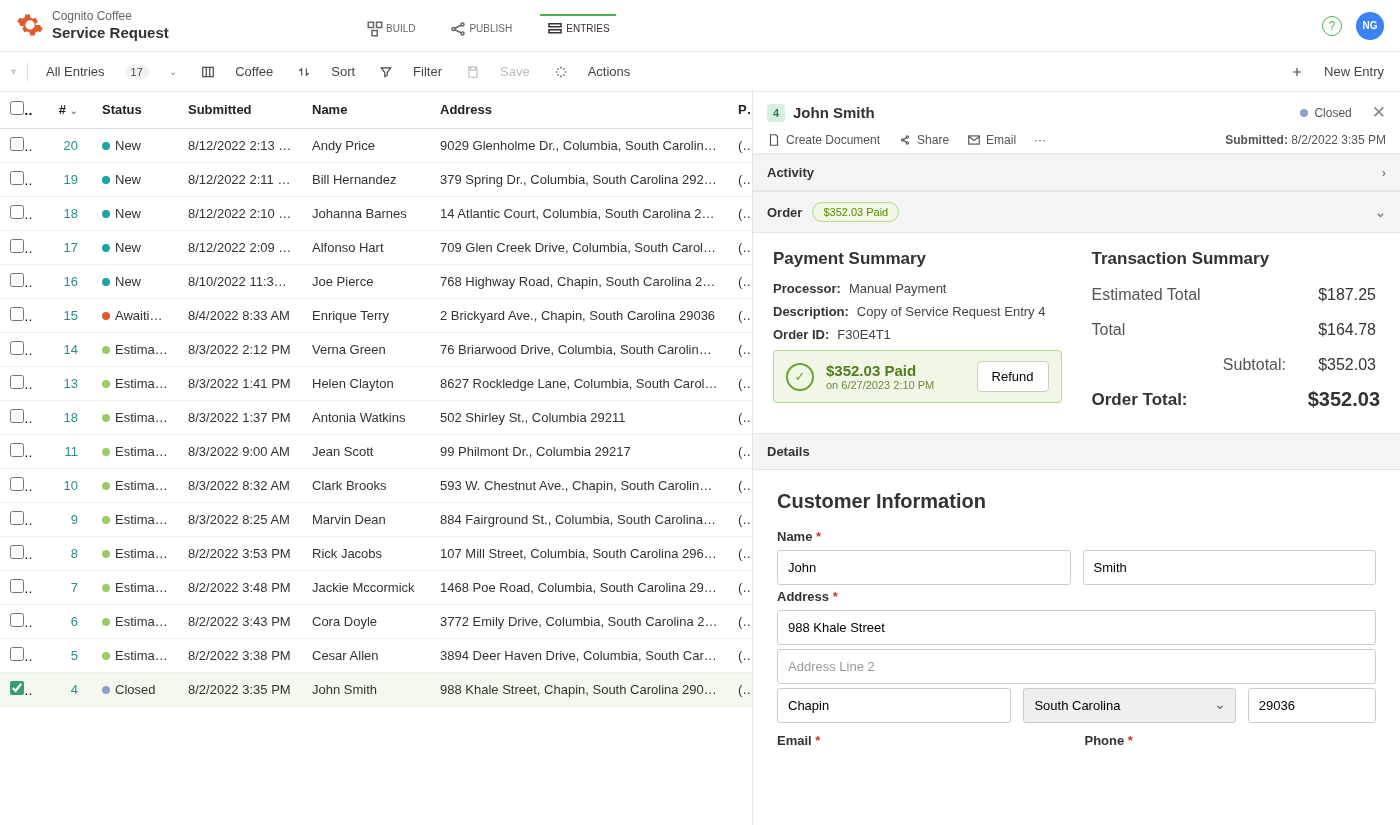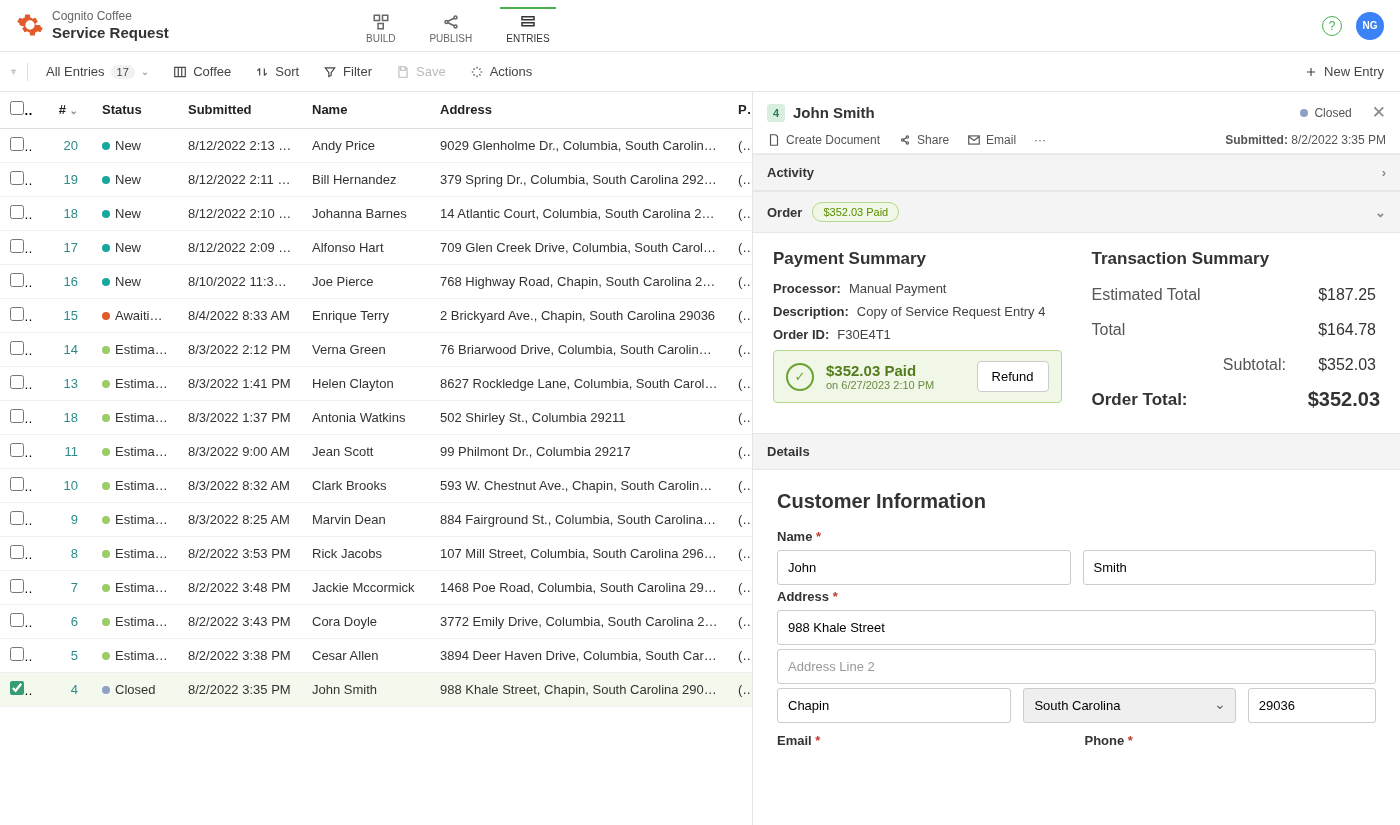--- a/index.html
+++ b/index.html
@@ -4,29 +4,29 @@
 <style>
   * { box-sizing: border-box; margin: 0; padding: 0; }
   body { font-family: "Segoe UI", Arial, sans-serif; font-size: 13px; color: #333; background:#fff; width:1400px; height:825px; overflow:hidden; }
   .top-header { display:flex; align-items:center; height:52px; border-bottom:1px solid #e4e4e4; padding:0 16px; }
   .logo { display:flex; align-items:center; gap:8px; }
   .logo-icon { width:28px; height:28px; color:#e05a2b; }
   .app-titles { display:flex; flex-direction:column; line-height:1.2; }
   .app-name { font-size:12px; color:#666; }
   .form-name { font-size:15px; font-weight:700; }
   .top-tabs { display:flex; gap:22px; margin-left:auto; margin-right:auto; position:absolute; left:360px; }
-  .top-tab { display:flex; flex-direction:column; align-items:center; gap:2px; font-size:10px; color:#666; padding:6px 6px 0 6px; cursor:pointer; }
+  .top-tab { display:flex; flex-direction:row; align-items:center; gap:2px; font-size:10px; color:#666; padding:6px 6px 0 6px; cursor:pointer; }
   .top-tab.active { color:#333; border-top:2px solid #4caf50; padding-top:4px; }
   .top-tab svg { width:18px; height:18px; }
   .top-right { margin-left:auto; display:flex; align-items:center; gap:14px; }
   .avatar { width:28px; height:28px; border-radius:50%; background:#3b82f6; display:flex; align-items:center; justify-content:center; color:#fff; font-size:10px; font-weight:600;}
   .help-icon { width:20px;height:20px; border:1.5px solid #4caf50; border-radius:50%; display:flex;align-items:center;justify-content:center;color:#4caf50;font-size:12px; }
 
   .toolbar { display:flex; align-items:center; height:40px; border-bottom:1px solid #e4e4e4; padding:0 10px; gap:12px; font-size:13px; }
-  .toolbar .tbtn { display:flex; align-items:center; gap:6px; color:#444; cursor:pointer; padding:4px 6px; }
+  .toolbar .tbtn { display:flex; align-items:center; gap:20px; color:#444; cursor:pointer; padding:4px 6px; }
   .toolbar .filter-icon { width:18px;height:18px;border-right:1px solid #ddd;padding-right:10px;display:flex;align-items:center;justify-content:center;color:#666; }
   .pill-count { font-size:11px; background:#f1f1f1; border-radius:10px; padding:1px 6px; }
   .caret-icon { font-size:10px;color:#888; }
   .disabled { color:#bbb !important; }
   .new-entry { margin-left:auto; }
 
   .content { display:flex; height:calc(825px - 52px - 40px); }
   .table-wrap { flex:0 0 752px; overflow:hidden; border-right:none; position:relative;}
   table { width:100%; border-collapse:collapse; table-layout:fixed;}
   th, td { text-align:left; padding:8px 10px; border-bottom:1px solid #f0f0f0; white-space:nowrap; overflow:hidden; text-overflow:ellipsis; font-size:13px;}

